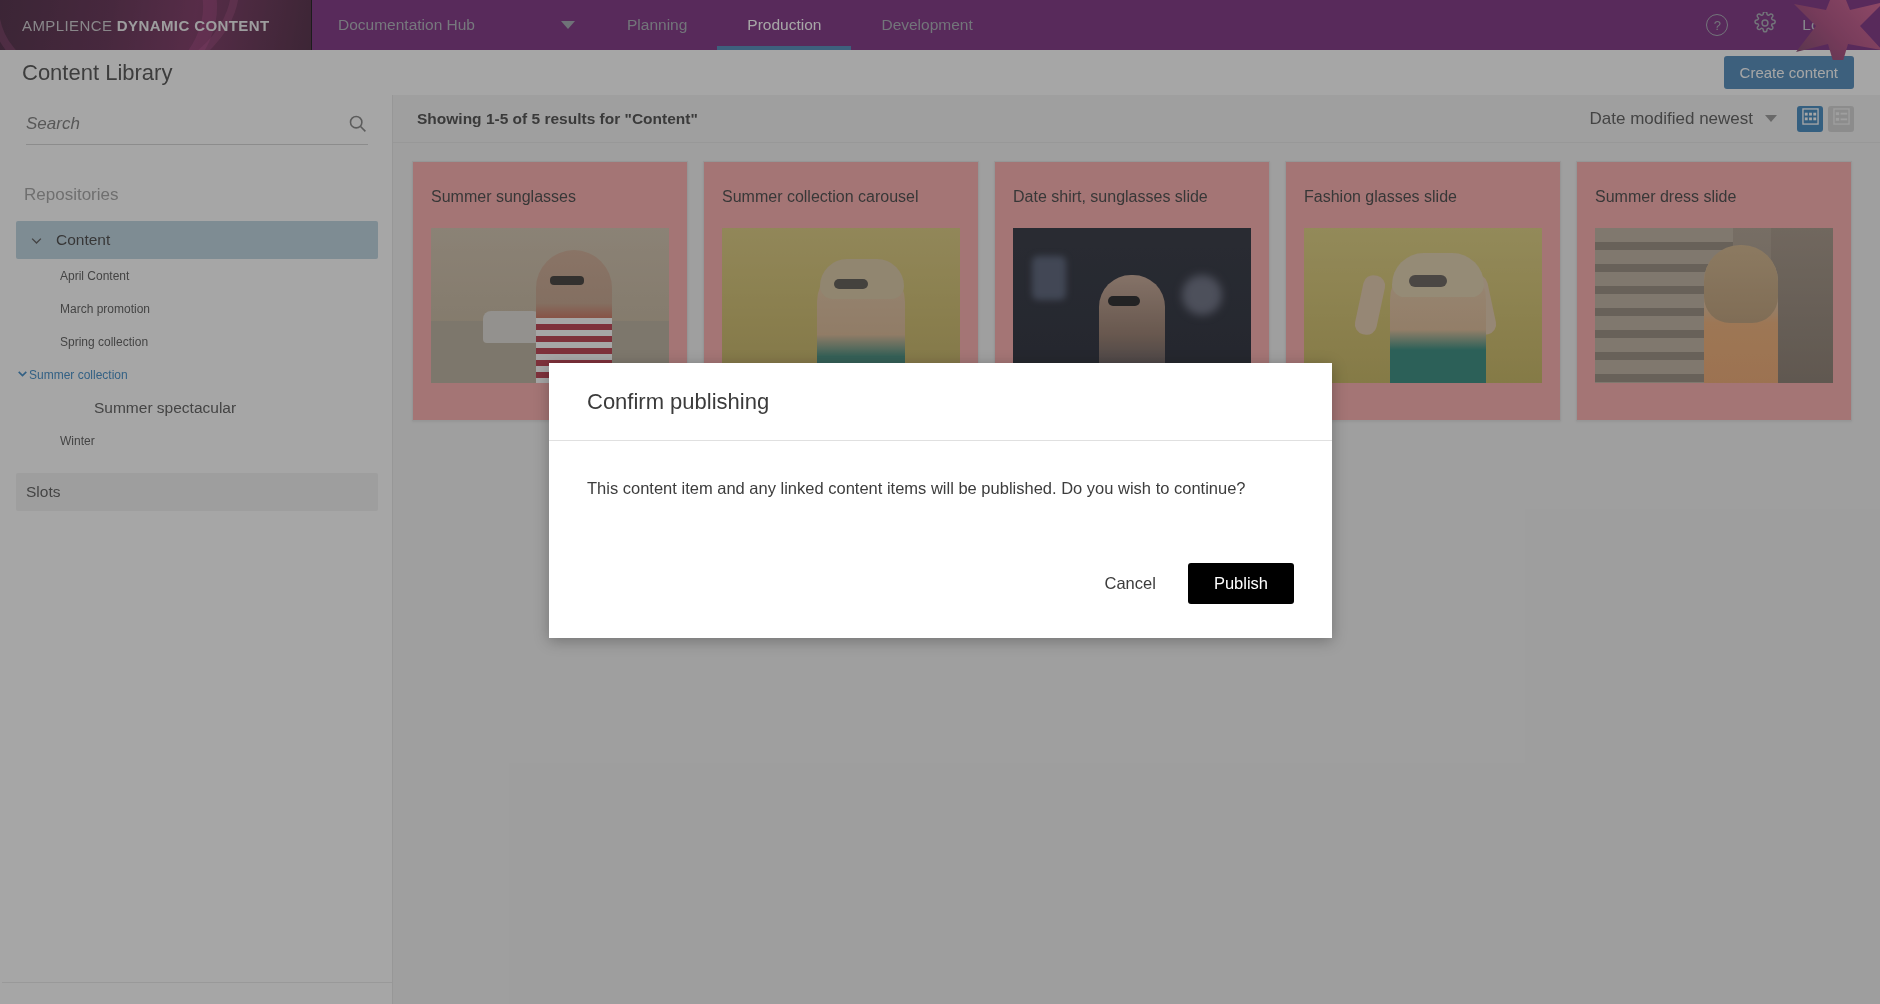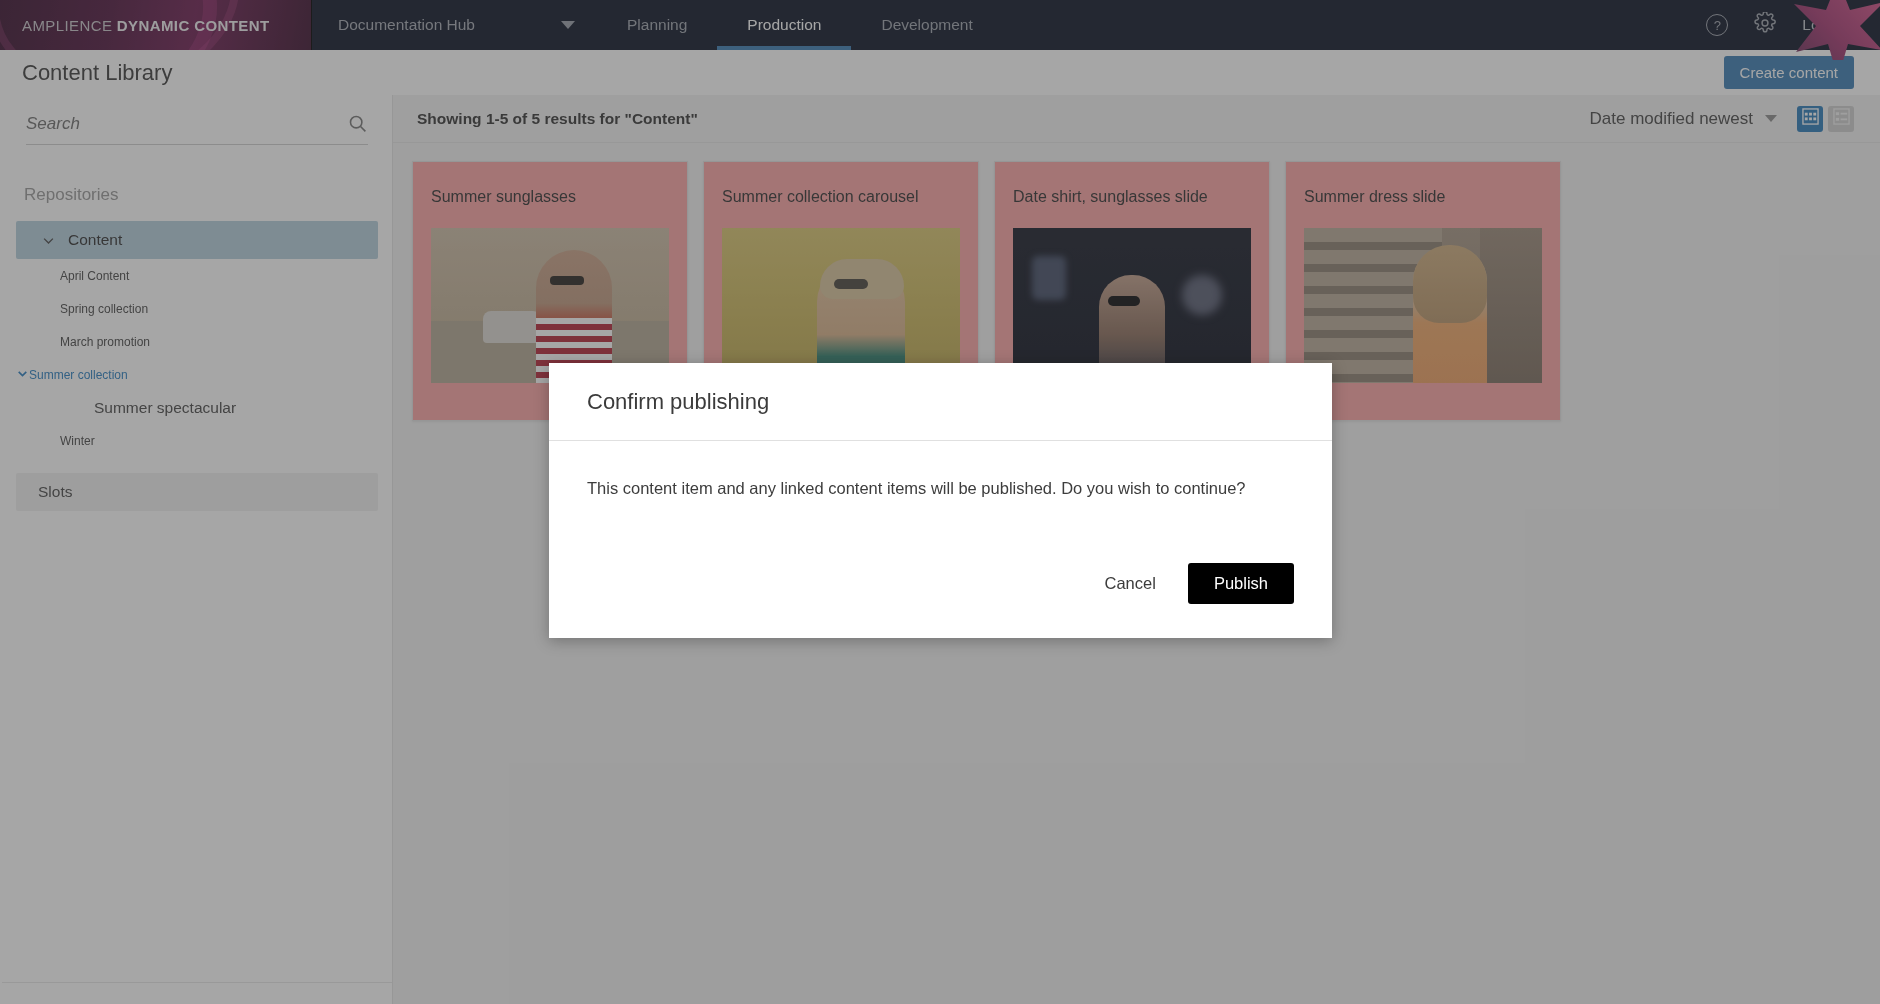--- a/index.html
+++ b/index.html
@@ -10,21 +10,21 @@
     background: #ffffff;
   }
   #app { position: relative; width: 1880px; height: 1004px; }
 
   
   .page { position: absolute; inset: 0; }
 
   
   .topnav {
     position: absolute; top: 0; left: 0; right: 0; height: 50px;
-    background: #0f172a;
+    background: #701a75;
     display: flex; align-items: stretch;
     z-index: 3;
   }
   .brand {
     position: relative; width: 312px; height: 50px;
     background: linear-gradient(100deg, #3a1230 0%, #50173f 35%, #6d1f52 62%, #3d1330 100%);
     display: flex; align-items: center; padding-left: 22px;
     overflow: hidden;
     border-right: 1px solid #000;
   }
@@ -139,21 +139,21 @@
   .search-input::placeholder { color: #6f6f6f; font-style: italic; }
   .search-icon { color: #767676; display: flex; }
 
   .section-label {
     margin: 40px 0 16px 22px;
     font-size: 17px; color: #9a9a9a;
   }
   .tree { margin-top: 12px; padding: 0 14px; }
   .tree-row {
     display: flex; align-items: center;
-    height: 38px; padding-left: 22px;
+    height: 38px; padding-left: 10px;
     font-size: 15.5px; color: #4a4a4a;
     cursor: pointer; border-radius: 2px;
   }
   .tree-row.repo-selected { background: #b6cfdd; color: #333; }
   .tree-row.slots { background: #f1f1f1; margin-top: 16px; }
   .tree-row .chev {
     width: 20px; margin-right: 10px;
     display: flex; align-items: center; justify-content: center;
     color: #4a4a4a;
   }
@@ -393,24 +393,24 @@
               <polyline points="5,9 12,16 19,9"></polyline>
             </svg>
           </span>
           <span>Content</span>
         </div>
 
         <div class="tree-child">
           <span>April Content</span>
         </div>
         <div class="tree-child">
+          <span>March promotion</span>
+        </div>
+        <div class="tree-child">
           <span>Spring collection</span>
-        </div>
-        <div class="tree-child">
-          <span>March promotion</span>
         </div>
 
         <div class="tree-child active">
           <span class="chev-box">
             <svg width="13" height="13" viewBox="0 0 24 24" fill="none" stroke="currentColor" stroke-width="3">
               <polyline points="5,9 12,16 19,9"></polyline>
             </svg>
           </span>
           <span>Summer collection</span>
         </div>
@@ -500,20 +500,32 @@
           <div class="card-thumb">
             <div class="th th3">
               <div class="blur1"></div>
                 <div class="blur2"></div>
               <div class="face"></div>
                 <div class="shades"></div>
             </div>
           </div>
         </div>
 
+        <div class="card">
+          <div class="card-title">Fashion glasses slide</div>
+          <div class="card-thumb">
+            <div class="th th4">
+              <div class="armL"></div>
+                <div class="armR"></div>
+              <div class="fig"></div>
+                <div class="hair"></div>
+                <div class="shades"></div>
+            </div>
+          </div>
+        </div>
 
         <div class="card">
           <div class="card-title">Summer dress slide</div>
           <div class="card-thumb">
             <div class="th th5">
               <div class="steps"></div>
                 <div class="wall"></div>
               <div class="fig"></div>
                 <div class="hair"></div>
             </div>

